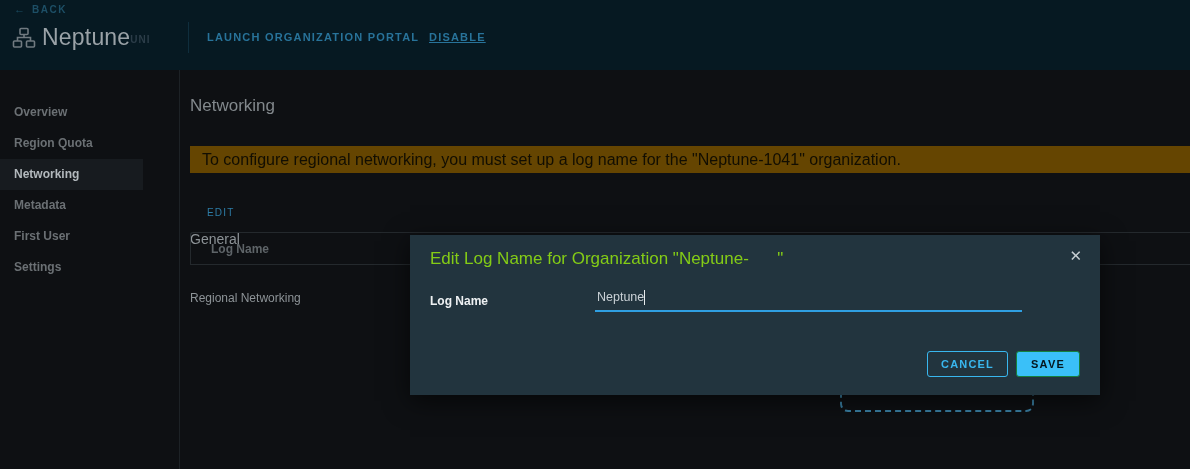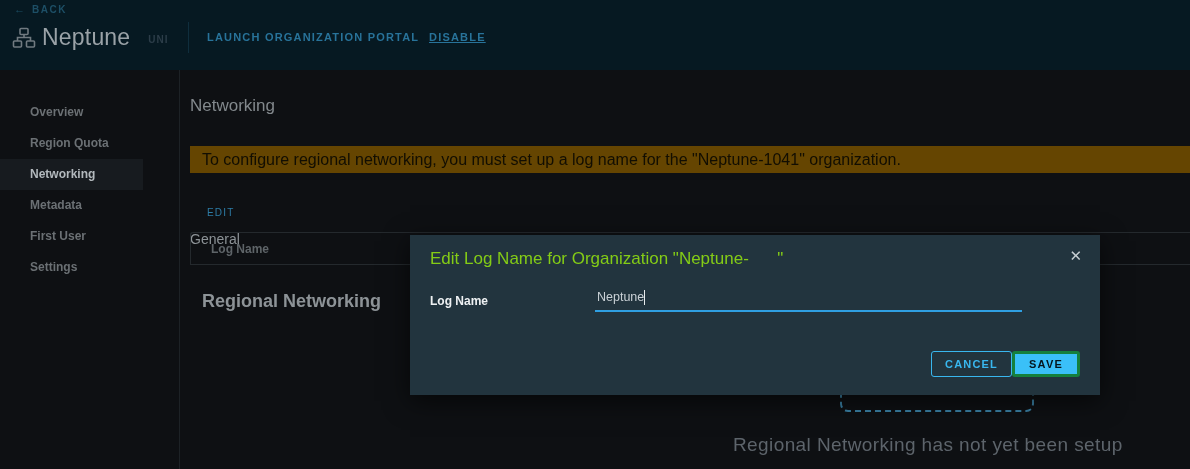--- a/index.html
+++ b/index.html
@@ -24,21 +24,21 @@
     font-size: 10px; font-weight: bold; letter-spacing: 1.5px;
     color: #1d4f66; cursor: pointer;
   }
   .back-link .arrow { margin-right: 7px; font-size: 11px; letter-spacing: 0; }
   .brand { position: absolute; top: 24px; left: 12px; display: flex; align-items: center; }
   .org-icon { width: 24px; height: 24px; margin-right: 6px; }
   .org-icon svg { display: block; }
   .brand-title { font-size: 23px; color: #9aa2a7; letter-spacing: 0.2px; }
   .brand-suffix {
     font-size: 10px; font-weight: bold; color: #2c3d49;
-    letter-spacing: 1px; margin-left: 18px; position: relative; top: 2px;
+    letter-spacing: 1px; margin-left: 0; position: relative; top: 2px;
   }
   .header-divider {
     position: absolute; left: 188px; top: 22px; width: 1px; height: 31px;
     background: #0f2e3d;
   }
   .header-action {
     position: absolute; top: 31px;
     font-size: 11px; font-weight: bold; letter-spacing: 1.2px;
     color: #28739a; cursor: pointer; background: none; border: none;
     font-family: "Liberation Sans", sans-serif;
@@ -46,21 +46,21 @@
   .action-launch { left: 207px; }
   .action-disable { left: 429px; text-decoration: underline; }
 
   
   .sidebar {
     position: absolute; top: 70px; left: 0; width: 180px; bottom: 0;
     border-right: 1px solid #1d2226;
   }
   .side-item {
     position: absolute; left: 0; width: 143px; height: 31px;
-    line-height: 31px; padding-left: 30px;
+    line-height: 31px; padding-left: 14px;
     font-size: 12px; font-weight: bold; color: #6b7074; cursor: pointer;
   }
   .side-item.active { background: #171b1f; color: #b3b9bd; }
 
   
   .page-title {
     position: absolute; left: 190px; top: 96px;
     font-size: 17px; color: #82888c; font-weight: normal;
   }
   .warning-banner {
@@ -83,22 +83,22 @@
     position: absolute; left: 190px; right: 0; top: 232px; height: 33px;
     border-top: 1px solid #24292d; border-left: 1px solid #24292d;
     border-bottom: 1px solid #24292d; border-top-left-radius: 3px;
     z-index: 1;
   }
   .log-table-header {
     font-size: 12px; font-weight: bold; color: #5e6468;
     line-height: 32px; padding-left: 20px;
   }
   .section-title-regional {
-    position: absolute; left: 202px; top: 291px;
-    font-size: 18px; color: #8d9397; font-weight: bold;
+    position: absolute; left: 190px; top: 291px;
+    font-size: 12px; color: #8d9397; font-weight: normal;
   }
   .dashed-box {
     position: absolute; left: 840px; top: 370px; width: 194px; height: 42px;
     border: 2px dashed #3a81a5; border-radius: 8px; z-index: 2;
   }
   .empty-message {
     position: absolute; left: 733px; top: 434px;
     font-size: 19px; color: #5d646b; letter-spacing: 0.4px;
     white-space: nowrap;
   }
@@ -137,34 +137,34 @@
   .text-caret {
     position: absolute; left: 49px; top: 4px; width: 1px; height: 15px;
     background: #e8ecee;
   }
   .modal-helper {
     position: absolute; left: 185px; top: 83px;
     font-size: 11px; color: #98a2a8;
   }
   .modal-buttons {
     position: absolute; right: 20px; top: 116px;
-    display: flex; gap: 0;
+    display: flex; gap: 8px;
   }
   .btn {
     height: 26px; border-radius: 3px; font-size: 11px; font-weight: bold;
     letter-spacing: 1.2px; cursor: pointer;
     font-family: "Liberation Sans", sans-serif;
   }
   .btn-cancel {
     padding: 0 13px; background: transparent;
     border: 1px solid #39b7ef; color: #39b7ef;
   }
   .btn-save {
     padding: 0 14px; background: #3ac0f8;
-    border: 3px solid #15803d; color: #05161d;
+    border: 1px solid #15803d; color: #05161d;
   }
 </style>
 </head>
 <body>
 
 <div id="app">
 
   <div class="header">
     <div class="back-link">
       <span class="arrow">←</span><span>BACK</span>
@@ -202,21 +202,20 @@
   <h2 class="section-title-general">General</h2>
   <button class="edit-link">EDIT</button>
 
   <div class="log-table">
     <div class="log-table-header">Log Name</div>
   </div>
 
   <h2 class="section-title-regional">Regional Networking</h2>
 
   <div class="dashed-box"></div>
-  <div class="empty-message">Regional Networking has not yet been setup</div>
 
   <div class="modal">
     <div class="modal-title">Edit Log Name for Organization "Neptune-      "</div>
     <button class="modal-close">✕</button>
 
     <div class="modal-field-label">Log Name</div>
     <div class="modal-input-wrap">
       <input class="modal-input" type="text" value="Neptune" style="">
       <div class="text-caret"></div>
     </div>

